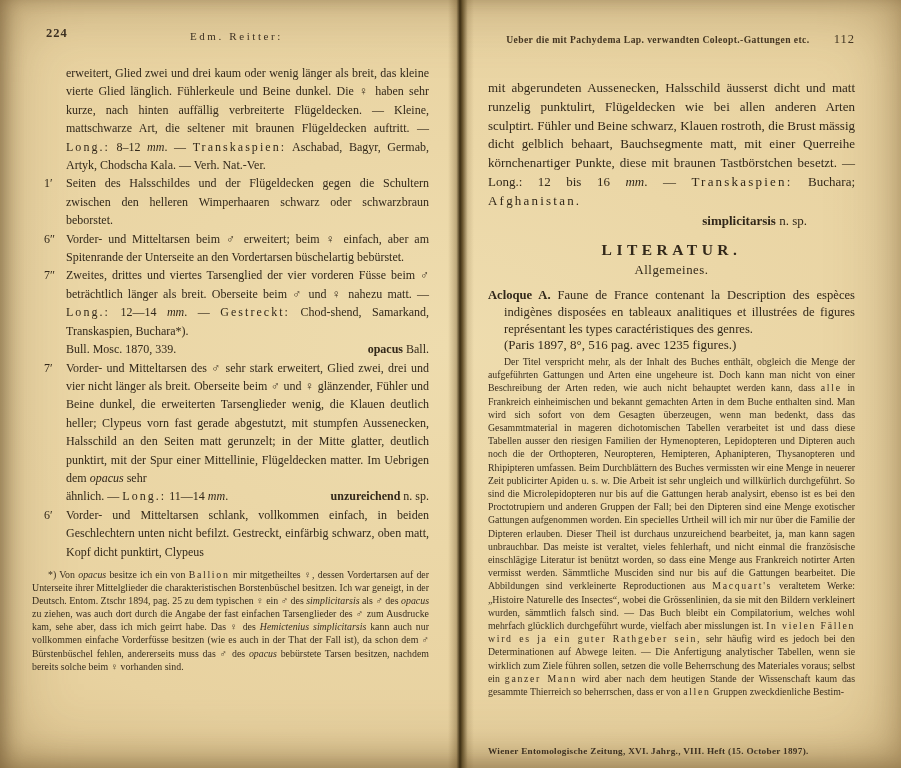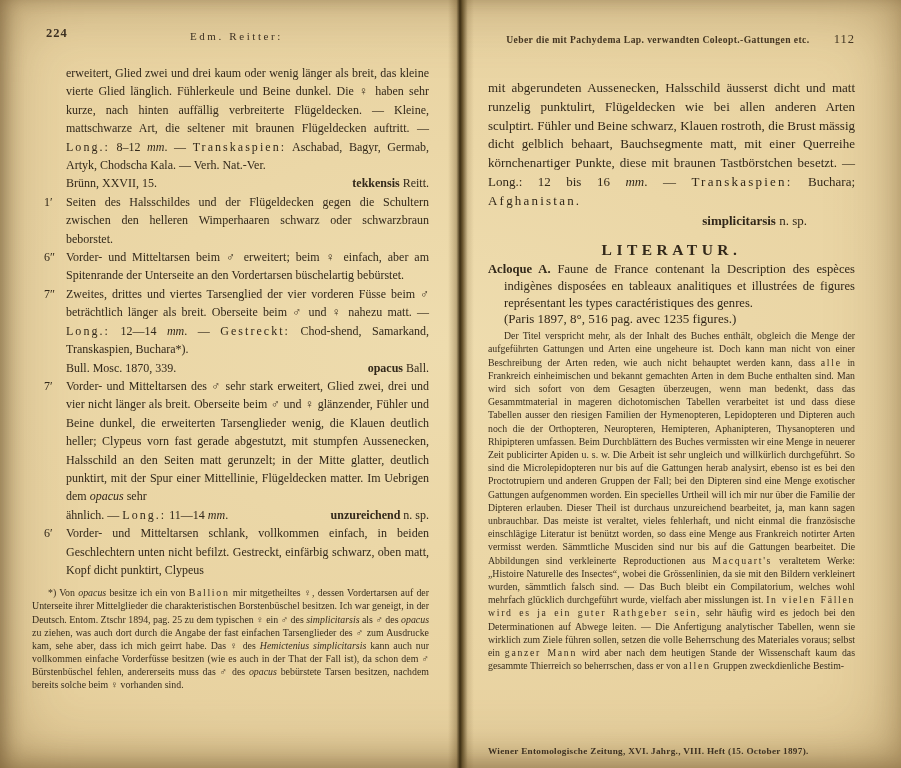--- a/index.html
+++ b/index.html
@@ -68,24 +68,20 @@
 
 <div class="sheet">
 
   <div class="page left">
     <div class="lefthead">
       <span class="lh-num">224</span>
       <span class="lh-title">Edm. Reitter:</span>
     </div>
     <div class="leftbody">
         <p class="para cont"><span>erweitert, Glied zwei und drei kaum oder wenig länger als breit, das kleine vierte Glied länglich.  Fühlerkeule und Beine dunkel.  Die ♀ haben sehr kurze, nach hinten auffällig verbreiterte Flügeldecken. — Kleine, mattschwarze Art, die seltener mit braunen Flügeldecken auftritt. — </span><span class="g">Long.:</span><span> 8–12 </span><span class="i">mm</span><span>. — </span><span class="g">Transkaspien:</span><span> Aschabad, Bagyr, Germab, Artyk, Chodscha Kala. — Verh. Nat.-Ver.</span></p>
-        <div class="splitline hang-cont">
-          <span class="sl-left"><span>Brünn, XXVII, 15.</span></span>
-          <span class="sl-right"><span class="b">tekkensis</span><span> Reitt.</span></span>
-        </div>
         <p class="item"><span class="marker">1′</span><span>Seiten des Halsschildes und der Flügeldecken gegen die Schultern zwischen den helleren Wimperhaaren schwarz oder schwarzbraun beborstet.</span></p>
         <p class="item"><span class="marker">6″</span><span>Vorder- und Mitteltarsen beim ♂ erweitert; beim ♀ einfach, aber am Spitenrande der Unterseite an den Vordertarsen büschelartig bebürstet.</span></p>
         <p class="item"><span class="marker">7″</span><span>Zweites, drittes und viertes Tarsenglied der vier vorderen Füsse beim ♂ beträchtlich länger als breit.  Oberseite beim ♂ und ♀ nahezu matt. — </span><span class="g">Long.:</span><span> 12—14 </span><span class="i">mm</span><span>. — </span><span class="g">Gestreckt:</span><span> Chod-shend, Samarkand, Transkaspien, Buchara*).</span></p>
         <div class="splitline hang-cont">
           <span class="sl-left"><span>Bull. Mosc. 1870, 339.</span></span>
           <span class="sl-right"><span class="b">opacus</span><span> Ball.</span></span>
         </div>
         <p class="item"><span class="marker">7′</span><span>Vorder- und Mitteltarsen des ♂ sehr stark erweitert, Glied zwei, drei und vier nicht länger als breit.  Oberseite beim ♂ und ♀ glänzender, Fühler und Beine dunkel, die erweiterten Tarsenglieder wenig, die Klauen deutlich heller; Clypeus vorn fast gerade abgestutzt, mit stumpfen Aussenecken, Halsschild an den Seiten matt gerunzelt; in der Mitte glatter, deutlich punktirt, mit der Spur einer Mittellinie, Flügeldecken matter.  Im Uebrigen dem </span><span class="i">opacus</span><span> sehr</span></p>
         <div class="splitline hang-cont">
           <span class="sl-left"><span>ähnlich. — </span><span class="g">Long.:</span><span> 11—14 </span><span class="i">mm</span><span>.</span></span>
@@ -102,20 +98,21 @@
 
   <div class="page right">
     <div class="righthead">
       <span class="rh-title">Ueber die mit Pachydema Lap. verwandten Coleopt.-Gattungen etc.</span>
       <span class="rh-num">112</span>
     </div>
     <div class="rightbody">
         <p class="para"><span>mit abgerundeten Aussenecken, Halsschild äusserst dicht und matt runzelig punktulirt, Flügeldecken wie bei allen anderen Arten sculptirt.  Fühler und Beine schwarz, Klauen rostroth, die Brust mässig dicht gelblich behaart, Bauchsegmente matt, mit einer Querreihe körnchenartiger Punkte, diese mit braunen Tastbörstchen besetzt. — Long.: 12 bis 16 </span><span class="i">mm</span><span>. — </span><span class="g">Transkaspien:</span><span> Buchara; </span><span class="g">Afghanistan.</span></p>
         <div class="rightline"><span class="b">simplicitarsis</span><span> n. sp.</span></div>
         <div class="heading"><span>LITERATUR.</span></div>
+        <div class="subheading"><span>Allgemeines.</span></div>
         <p class="refpara"><span class="b">Acloque A.</span><span> Faune de France contenant la Description des espèces indigènes disposées en tableaux analitiques et illustrées de figures représentant les types caractéristiques des genres.</span></p>
         <p class="refsub"><span>(Paris 1897, 8°, 516 pag. avec 1235 figures.)</span></p>
         <p class="review"><span>Der Titel verspricht mehr, als der Inhalt des Buches enthält, obgleich die Menge der aufgeführten Gattungen und Arten eine ungeheure ist.  Doch kann man nicht von einer Beschreibung der Arten reden, wie auch nicht behauptet werden kann, dass </span><span class="g">alle</span><span> in Frankreich einheimischen und bekannt gemachten Arten in dem Buche enthalten sind.  Man wird sich sofort von dem Gesagten überzeugen, wenn man bedenkt, dass das Gesammtmaterial in mageren dichotomischen Tabellen verarbeitet ist und dass diese Tabellen ausser den riesigen Familien der Hymenopteren, Lepidopteren und Dipteren auch noch die der Orthopteren, Neuropteren, Hemipteren, Aphanipteren, Thysanopteren und Rhipipteren umfassen.  Beim Durchblättern des Buches vermissten wir eine Menge in neuerer Zeit publicirter Apiden u. s. w.  Die Arbeit ist sehr ungleich und willkürlich durchgeführt.  So sind die Microlepidopteren nur bis auf die Gattungen herab analysirt, ebenso ist es bei den Proctotrupiern und anderen Gruppen der Fall; bei den Dipteren sind eine Menge exotischer Gattungen aufgenommen worden.  Ein specielles Urtheil will ich mir nur über die Familie der Dipteren erlauben.  Dieser Theil ist durchaus unzureichend bearbeitet, ja, man kann sagen unbrauchbar.  Das meiste ist veraltet, vieles fehlerhaft, und nicht einmal die französische einschlägige Literatur ist benützt worden, so dass eine Menge aus Frankreich notirter Arten vermisst werden.  Sämmtliche Musciden sind nur bis auf die Gattungen bearbeitet.  Die Abbildungen sind verkleinerte Reproductionen aus </span><span class="g">Macquart's</span><span> veraltetem Werke: „Histoire Naturelle des Insectes“, wobei die Grössenlinien, da sie mit den Bildern verkleinert wurden, sämmtlich falsch sind. — Das Buch bleibt ein Compilatorium, welches wohl mehrfach glücklich durchgeführt wurde, vielfach aber misslungen ist.  </span><span class="g">In vielen Fällen wird es ja ein guter Rathgeber sein,</span><span> sehr häufig wird es jedoch bei den Determinationen auf Abwege leiten. — Die Anfertigung analytischer Tabellen, wenn sie wirklich zum Ziele führen sollen, setzen die volle Beherrschung des Materiales voraus; selbst ein </span><span class="g">ganzer Mann</span><span> wird aber nach dem heutigen Stande der Wissenschaft kaum das gesammte Thierreich so beherrschen, dass er von </span><span class="g">allen</span><span> Gruppen zweckdienliche Bestim-</span></p>
       </div>
     <div class="pagefooter">Wiener Entomologische Zeitung, XVI. Jahrg., VIII. Heft (15. October 1897).</div>
   </div>
 
 </div>
 
 </body></html>

